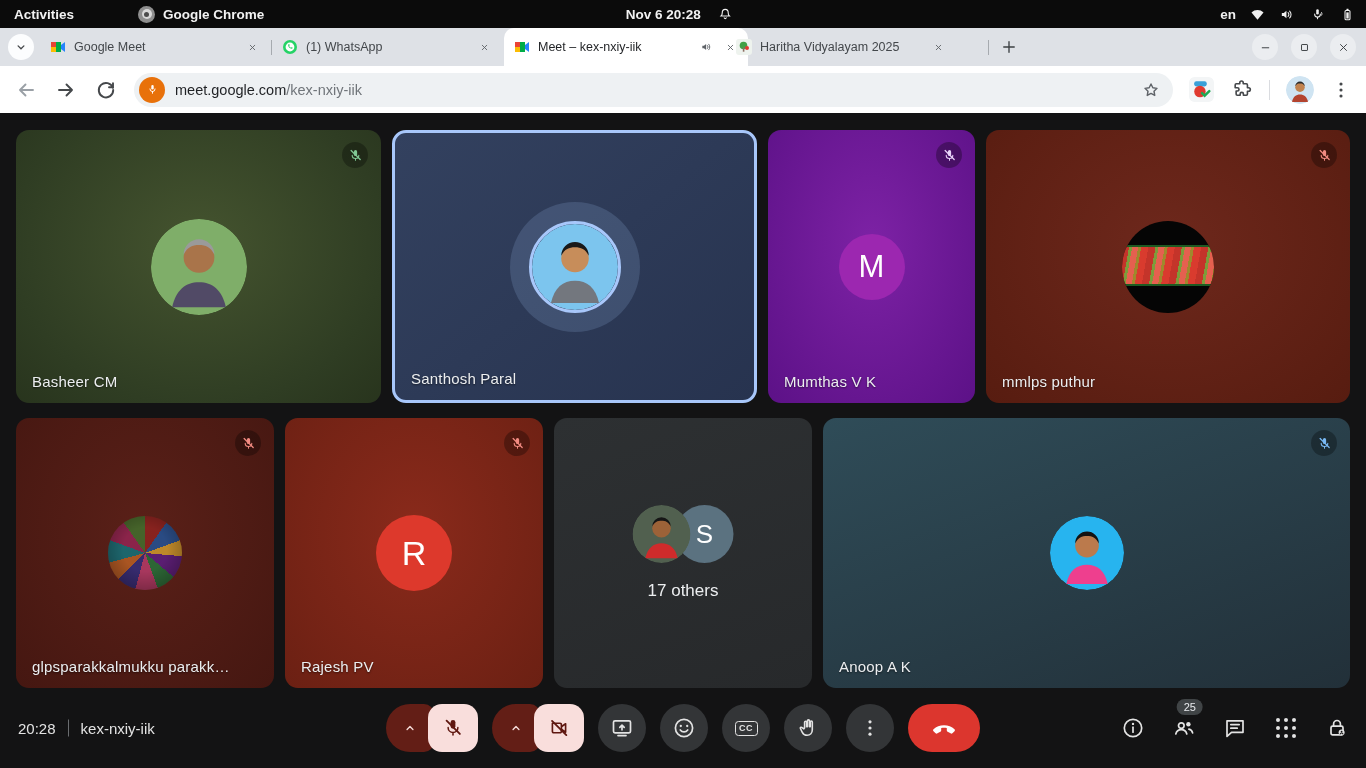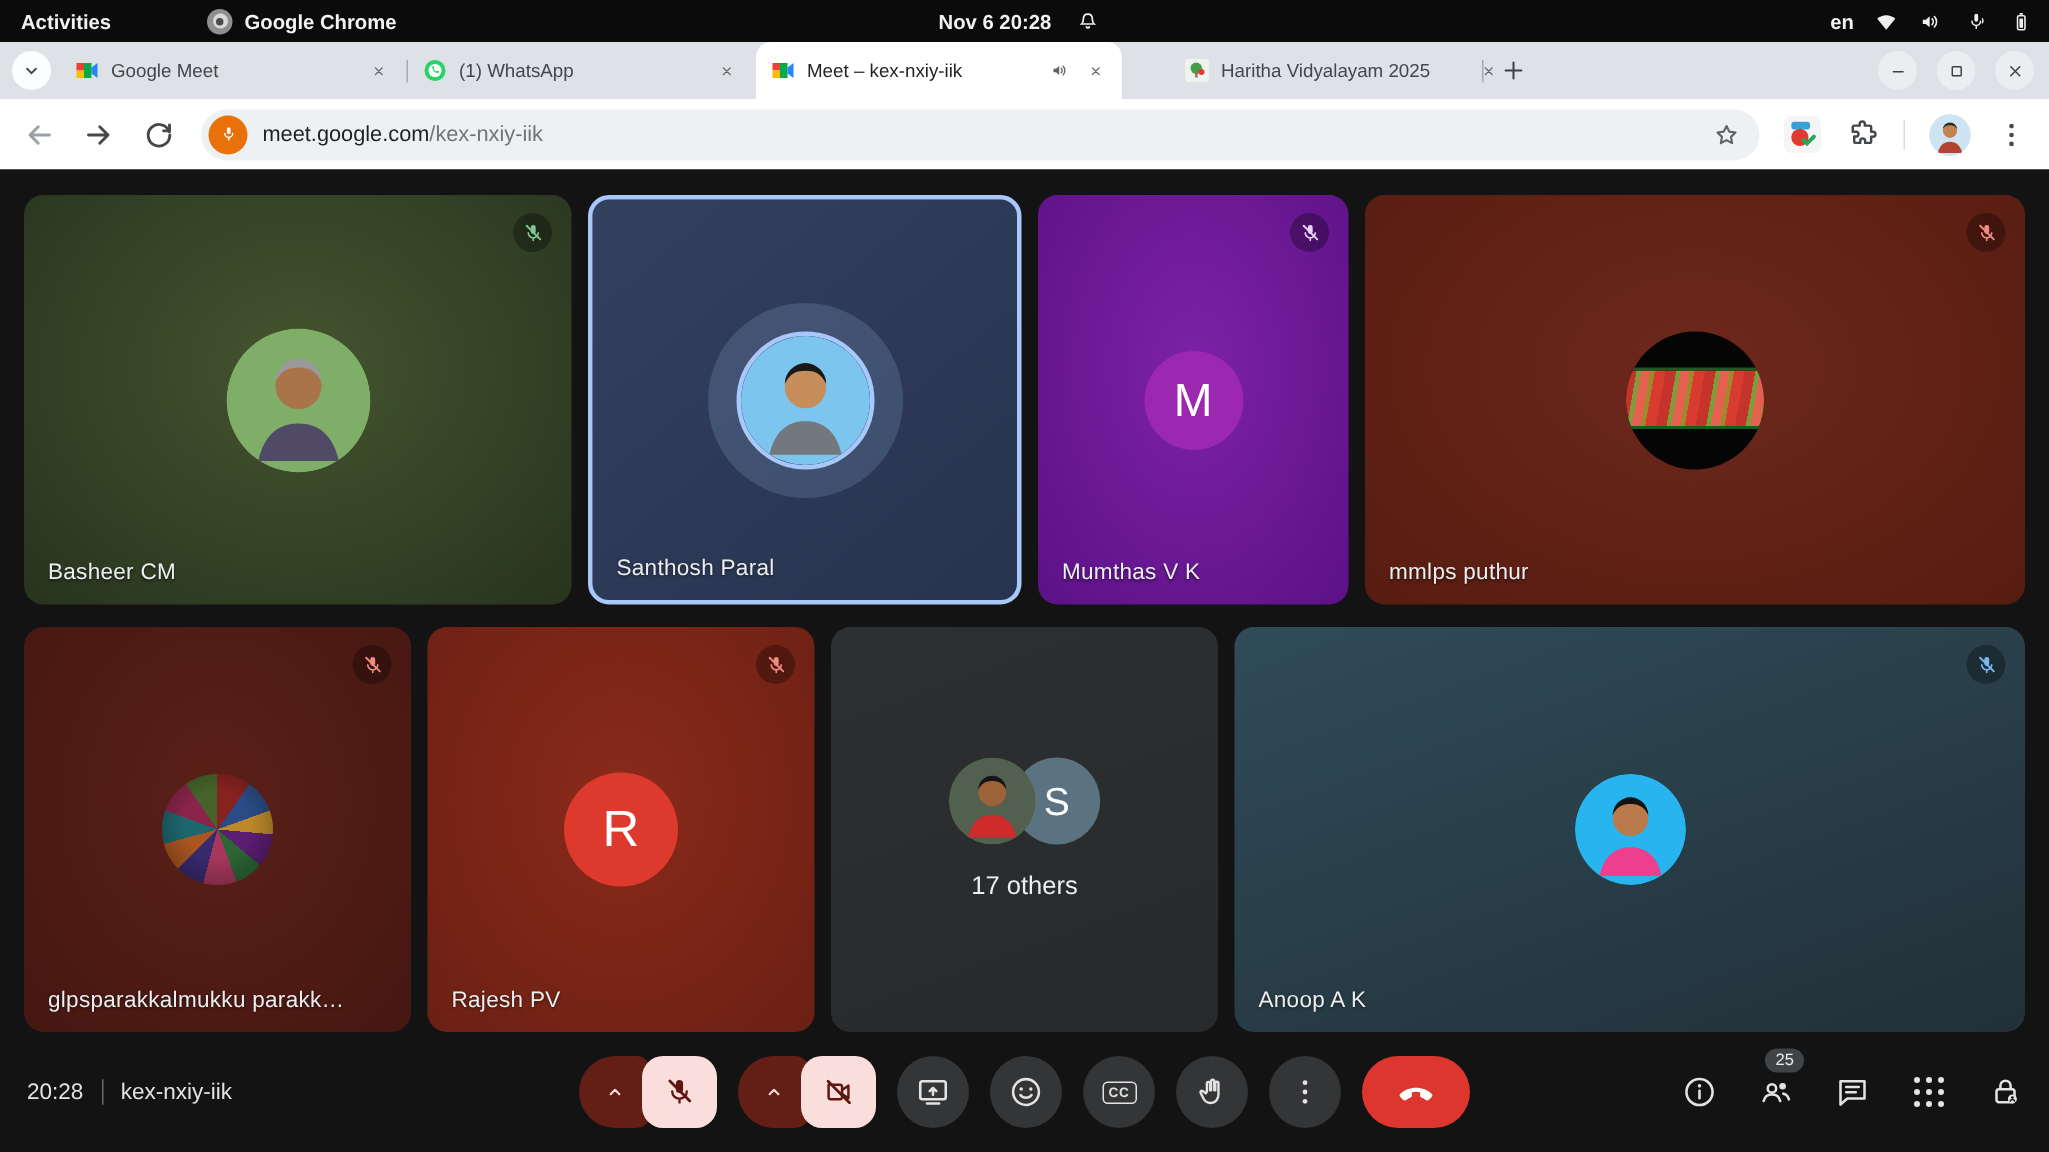--- a/index.html
+++ b/index.html
@@ -42,21 +42,21 @@
   .tooldiv{width:1px;height:20px;background:#dadce0;}
   .profile{width:28px;height:28px;border-radius:50%;overflow:hidden;flex:0 0 auto;}
   .extfav{width:25px;height:25px;border-radius:5px;overflow:hidden;flex:0 0 auto;}
 
   
   .meet{position:absolute;top:113px;left:0;right:0;bottom:0;background:#131314;}
   .vrow{position:absolute;left:16px;right:16px;display:flex;gap:11px;}
   .row1{top:17px;height:273px;}
   .row2{top:305px;height:270px;}
   .tile{position:relative;border-radius:13px;overflow:hidden;}
-  .t0{width:365px;} .t1{width:289px;border:3px solid #a8c7fa;border-radius:14px;} .t2{width:207px;} .t3{flex:1;}
+  .t0{width:365px;} .t1{width:365px;border:3px solid #a8c7fa;border-radius:14px;} .t2{width:207px;} .t3{flex:1;}
   .row2 .tile{width:258px;} .row2 .tile:last-child{flex:1;}
   .bg-basheer{background:radial-gradient(ellipse at 50% 42%,#45542f 0%,#2f3d23 72%,#28341d 100%);}
   .bg-santhosh{background:linear-gradient(140deg,#33415f 0%,#27334f 100%);}
   .bg-mumthas{background:radial-gradient(ellipse at 50% 42%,#7d22a5 0%,#5c1187 100%);}
   .bg-mmlps{background:radial-gradient(ellipse at 50% 42%,#6e281c 0%,#571c10 100%);}
   .bg-glps{background:radial-gradient(ellipse at 50% 42%,#5a2018 0%,#451711 100%);}
   .bg-rajesh{background:radial-gradient(ellipse at 50% 42%,#8a2a1b 0%,#6b2013 100%);}
   .bg-suseelan{background:radial-gradient(ellipse at 50% 42%,#375641 0%,#2a4231 100%);}
   .bg-others{background:linear-gradient(160deg,#2d3032 0%,#27292b 100%);}
   .bg-anoop{background:linear-gradient(160deg,#2f4c58 0%,#223039 100%);}
@@ -193,21 +193,21 @@
           <path d="M4 10v4h2.8l3.7 3.2V6.8L6.8 10z" fill="#5f6368"></path>
           <path d="M12.8 9.3a3.8 3.8 0 0 1 0 5.4M15 7.2a6.8 6.8 0 0 1 0 9.6" fill="none" stroke="#5f6368" stroke-width="1.6" stroke-linecap="round"></path>
         </svg>
       <span class="tab-close">
           <svg width="9" height="9" viewBox="0 0 24 24" stroke="currentColor" stroke-width="2.4" stroke-linecap="round">
             <path d="M6 6l12 12M18 6L6 18"></path>
           </svg>
         </span>
     </div>
 
-    <div class="tab" style="left:780px;width:230px;">
+    <div class="tab" style="left:726px;width:230px;">
       <svg class="favicon" viewBox="0 0 16 16">
           <rect width="16" height="16" rx="3" fill="#eef3ee"></rect>
           <circle cx="7.5" cy="6.5" r="3.8" fill="#43a047"></circle>
           <rect x="6.8" y="8.5" width="1.6" height="4.2" fill="#8d6e63"></rect>
           <circle cx="11" cy="9" r="2" fill="#e53935"></circle>
         </svg>
       <span class="title">Haritha Vidyalayam 2025</span>
       <span class="tab-close">
           <svg width="9" height="9" viewBox="0 0 24 24" stroke="currentColor" stroke-width="2.4" stroke-linecap="round">
             <path d="M6 6l12 12M18 6L6 18"></path>

